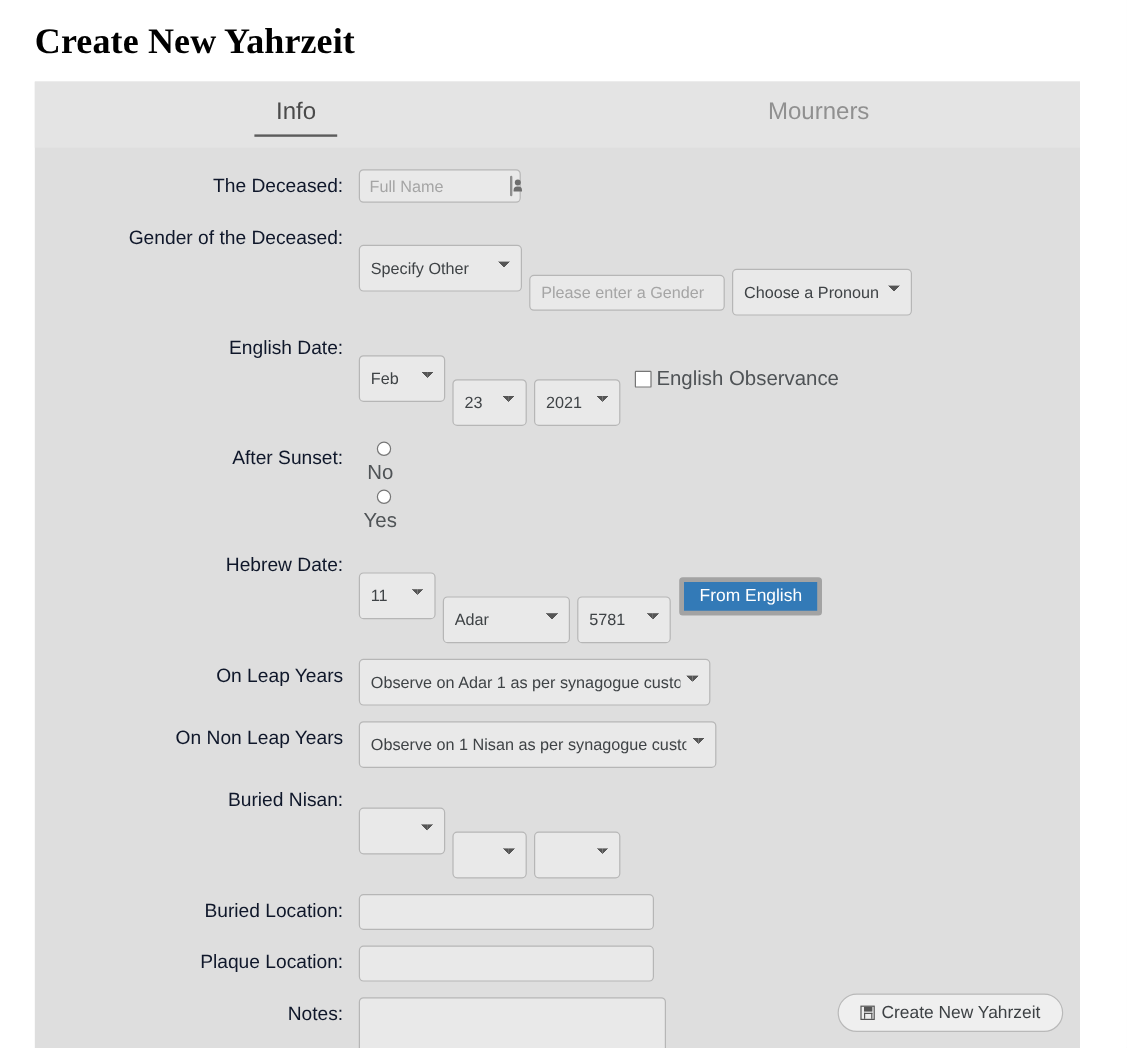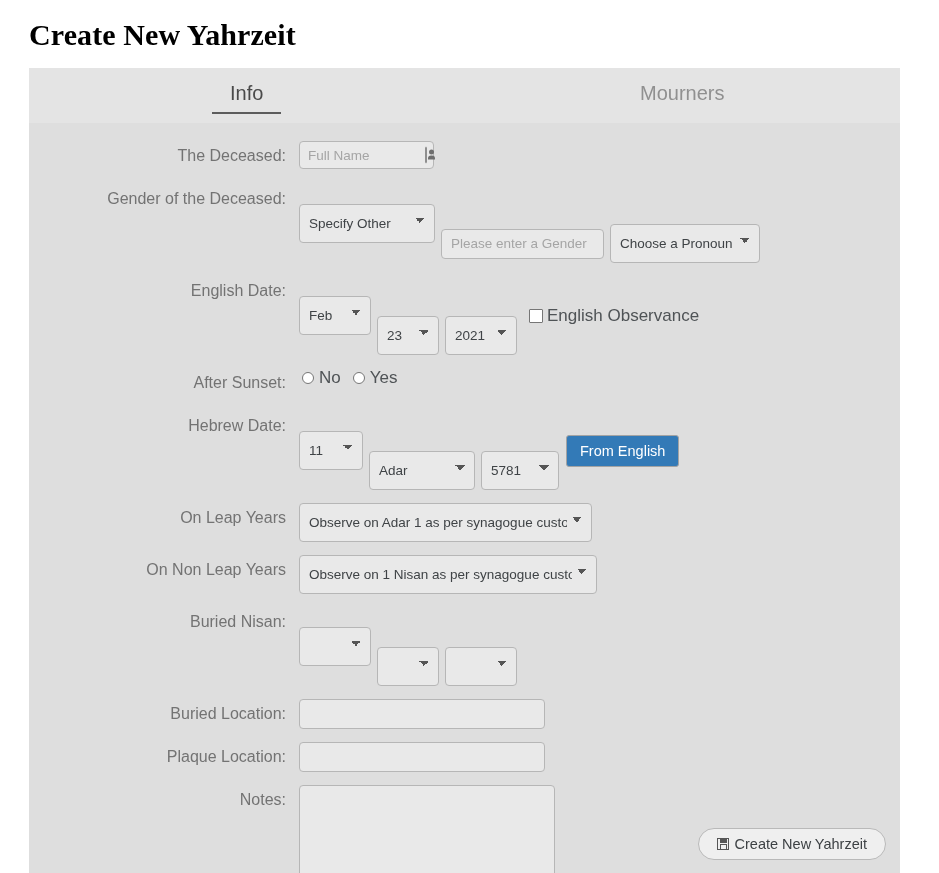--- a/index.html
+++ b/index.html
@@ -73,21 +73,21 @@
     align-items: flex-start;
     margin-bottom: 13px;
     min-height: 30px;
   }
   .form-row.tall { align-items: flex-start; }
   .lbl {
     width: 270px;
     text-align: right;
     padding-right: 13px;
     font-size: 16px;
-    color: #737373;
+    color: #0f172a;
     line-height: 30px;
     white-space: nowrap;
   }
   .ctl {
     display: flex;
     align-items: center;
     gap: 0;
     flex-wrap: nowrap;
   }
 
@@ -175,40 +175,40 @@
     background: #fff;
     border-radius: 1px;
     cursor: pointer;
     display: inline-block;
   }
   .chk-label {
     font-size: 17px;
     color: #4f5356;
     margin-left: 4px;
   }
-  .radio-group { display: flex; align-items: center; gap: 4px; padding-left: 3px; }
+  .radio-group { display: flex; align-items: center; gap: 4px; padding-left: 3px; flex-direction: column; }
   .radio {
     width: 12px; height: 12px;
     border: 1px solid #767676;
     border-radius: 50%;
     background: #fff;
     display: inline-block;
     cursor: pointer;
   }
   .radio-label {
     font-size: 17px;
     color: #4f5356;
     margin-right: 8px;
     margin-left: 1px;
   }
 
   
   .btn-blue {
     background: #337ab7;
-    border: 1px solid #a3a3a3;
+    border: 4px solid #a3a3a3;
     color: #ffffff;
     font-size: 14.5px;
     height: 32px;
     padding: 0 13px;
     border-radius: 3px;
     cursor: pointer;
     font-family: "Liberation Sans", sans-serif;
     margin-left: 7px;
   }
 

